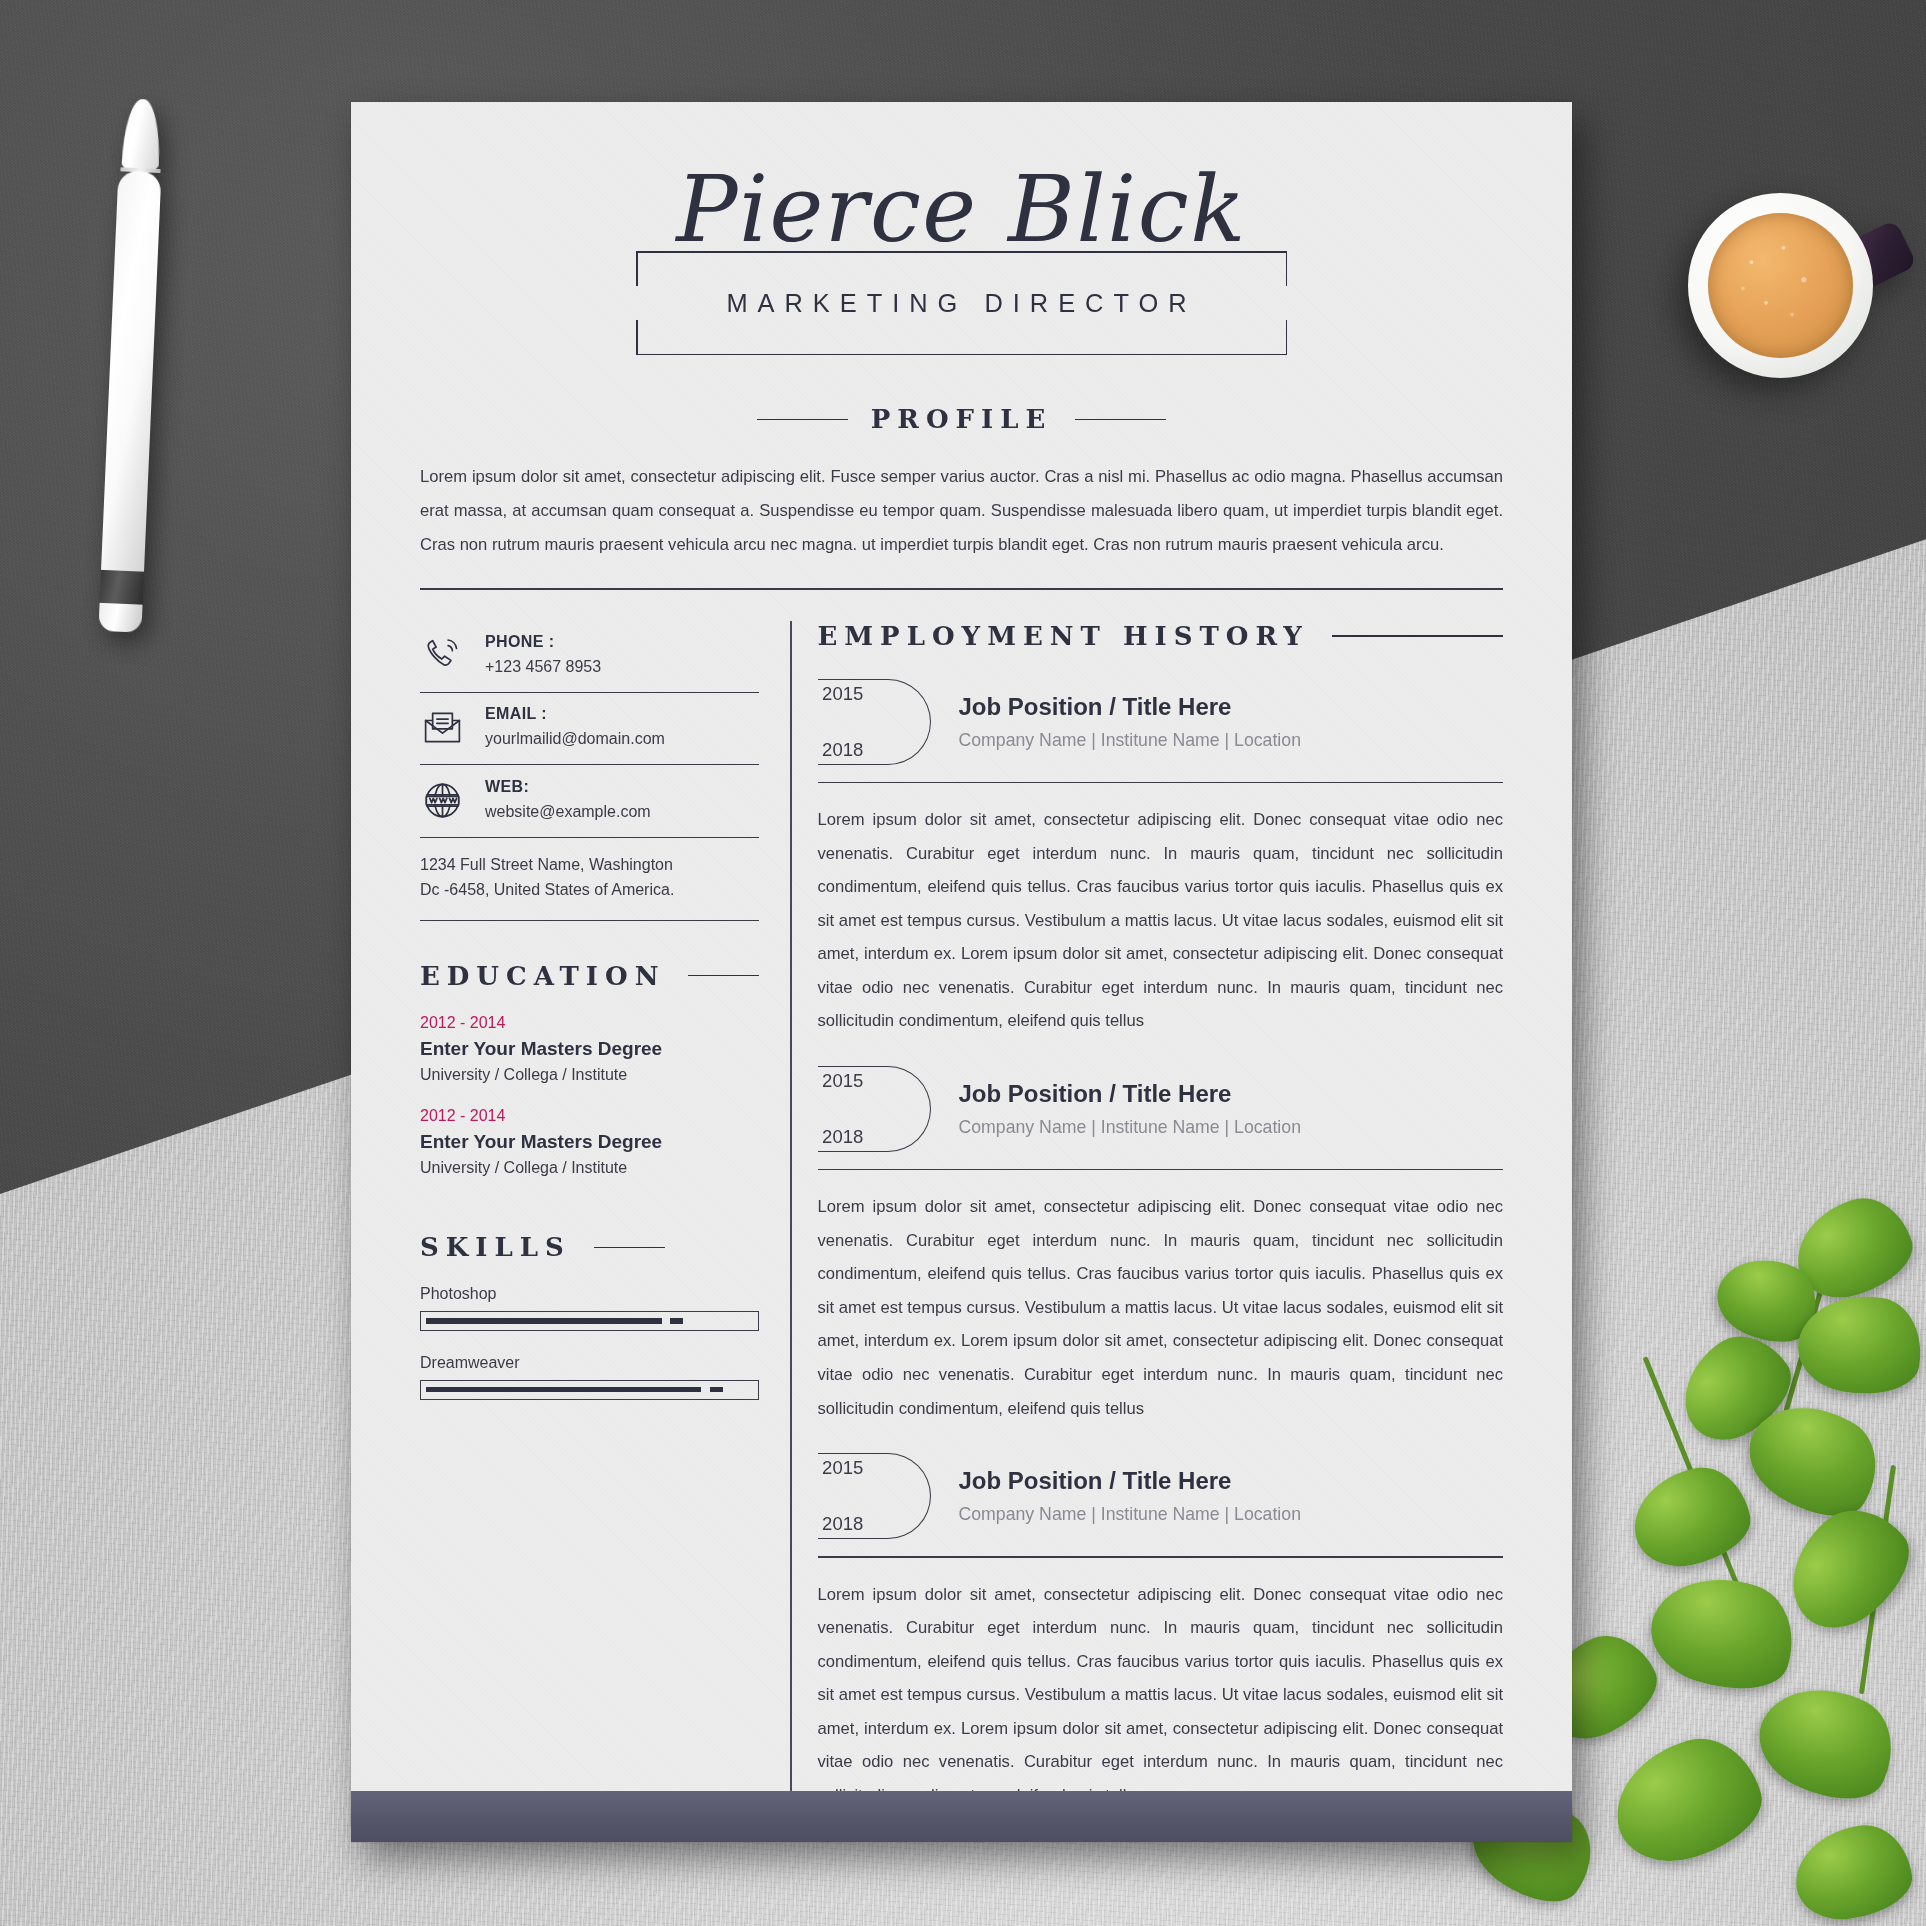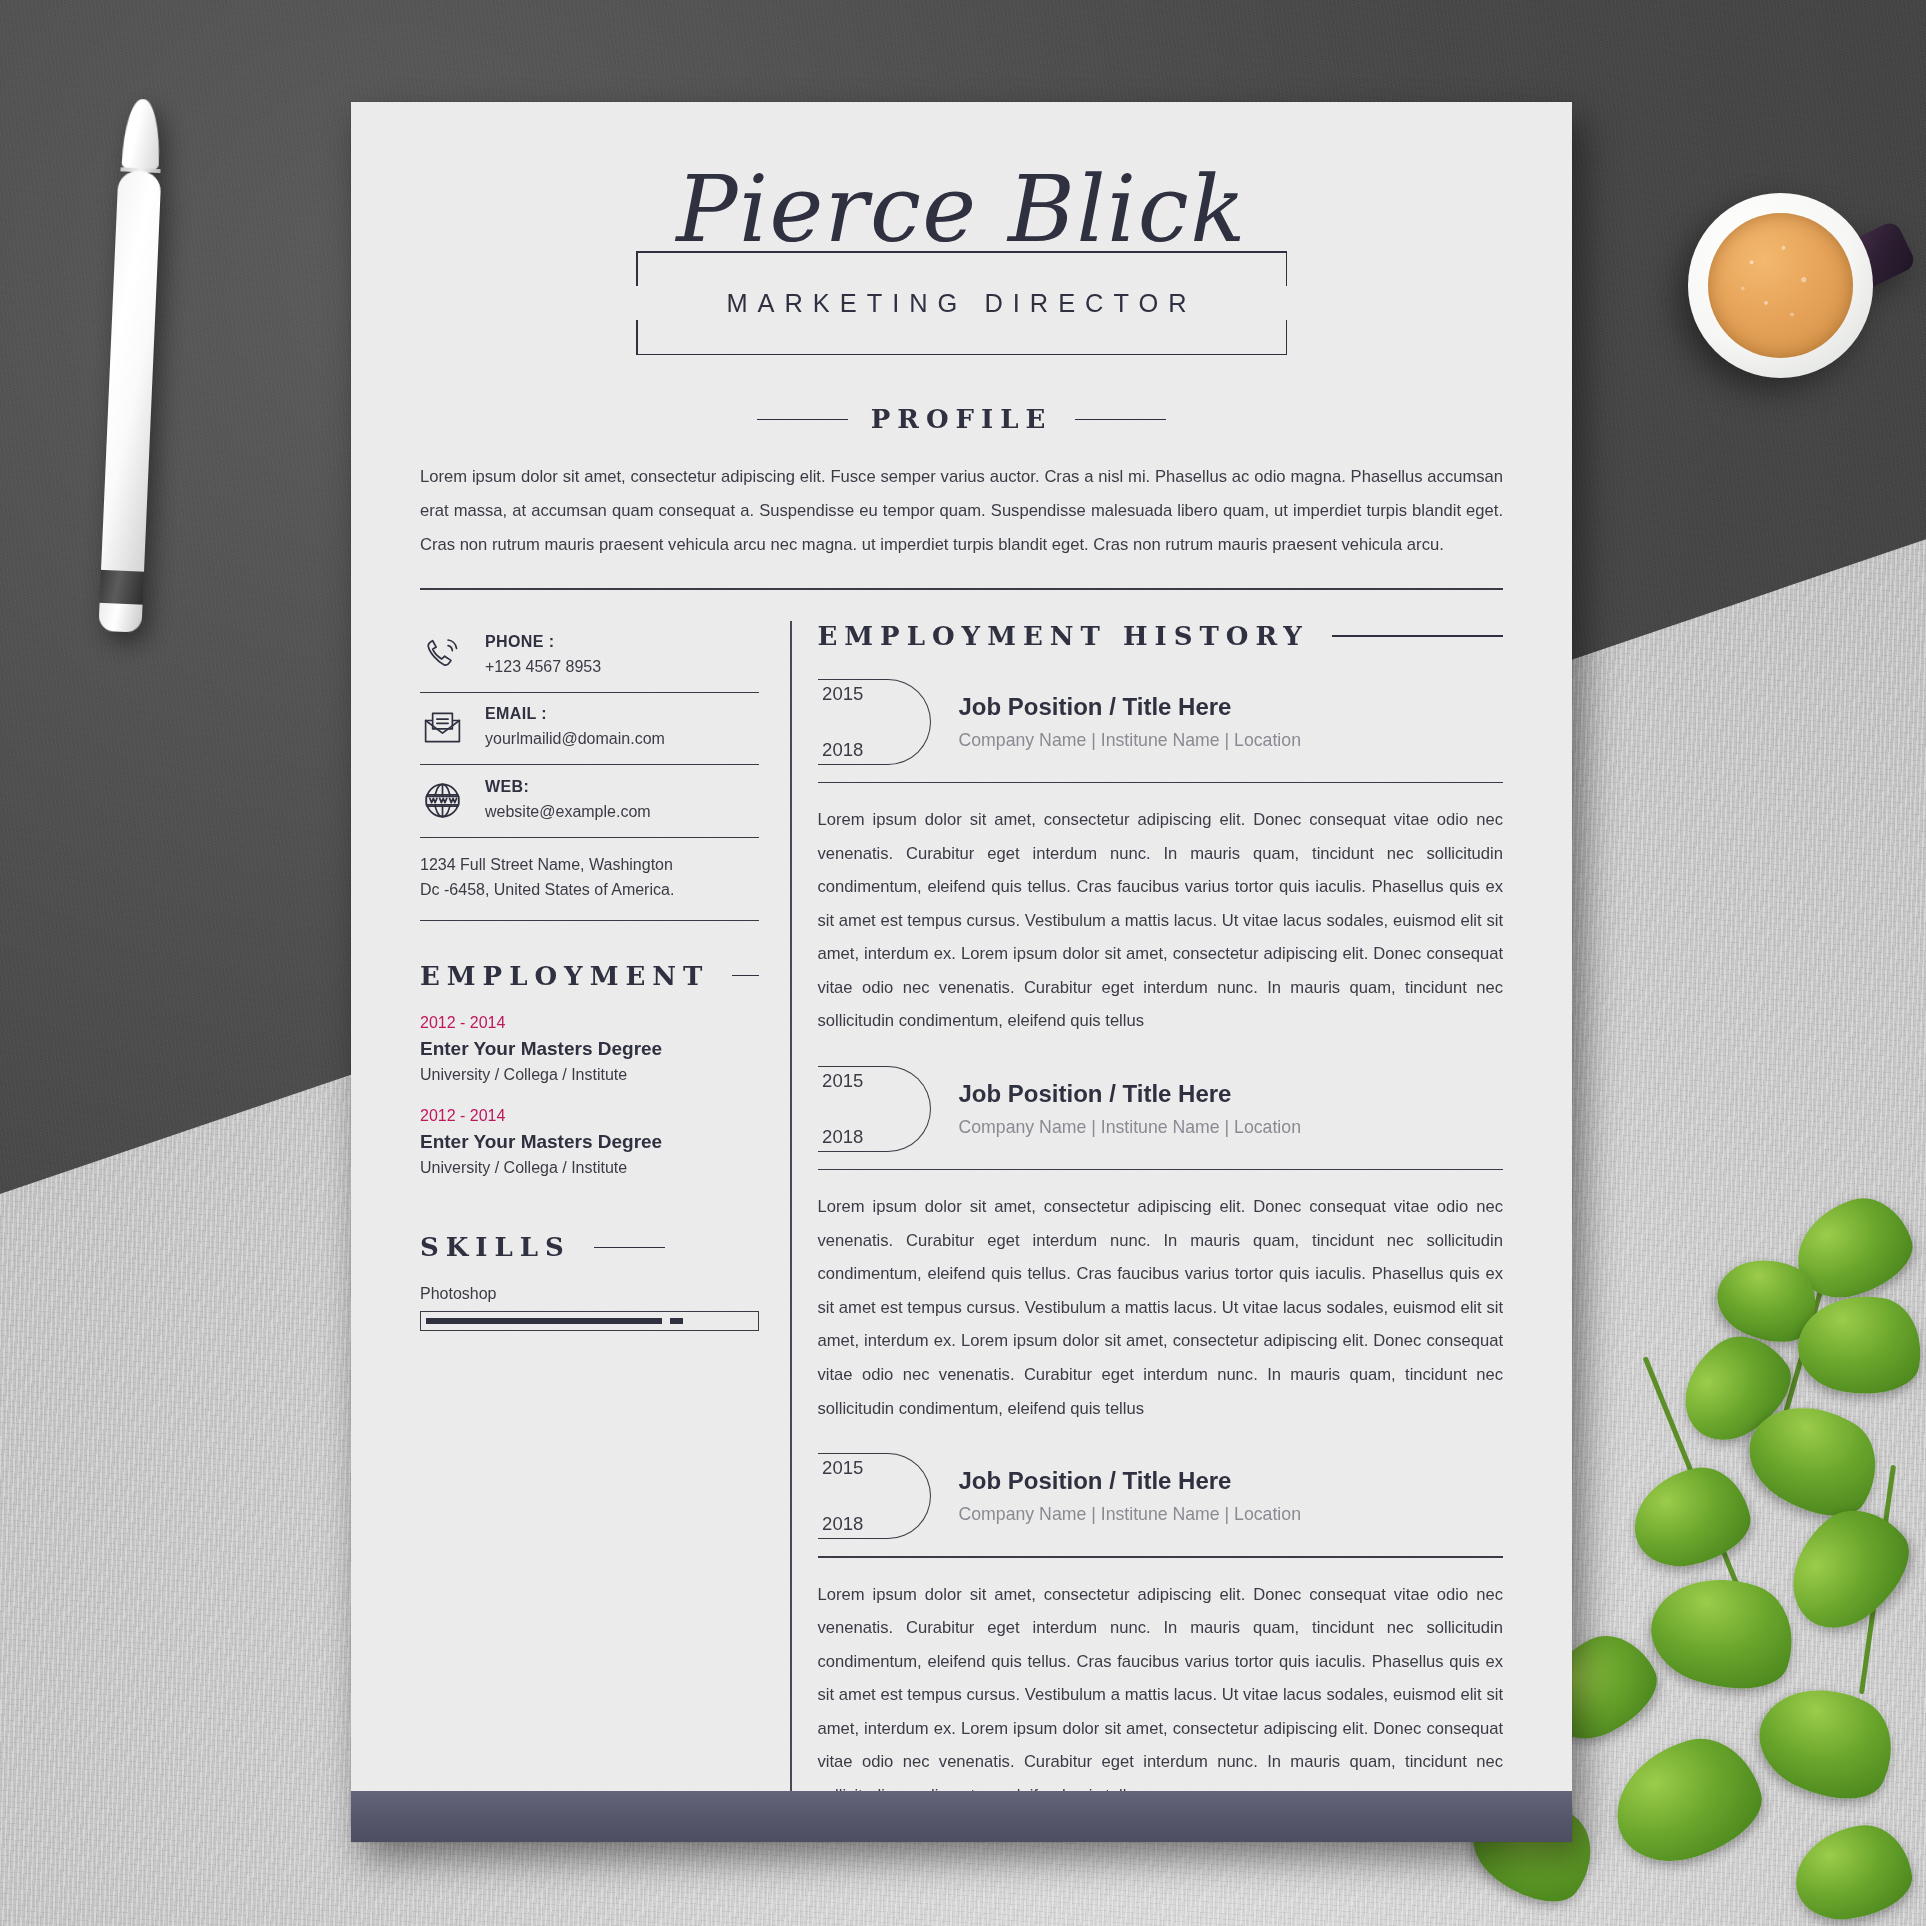--- a/index.html
+++ b/index.html
@@ -357,21 +357,21 @@
             </div>
 
             <div class="address">
               <div>1234 Full Street Name, Washington</div>
               <div>Dc -6458, United States of America.</div>
             </div>
           </div>
 
           <div class="edu-block">
             <div class="sec-head">
-              <span>EMPLOYMENT</span>
+              <span>EDUCATION</span>
               <span class="rule w-short"></span>
             </div>
 
             <div class="edu-item">
               <div class="years">2012 - 2014</div>
               <div class="deg">Enter Your Masters Degree</div>
               <div class="uni">University / Collega / Institute</div>
             </div>
 
             <div class="edu-item">
@@ -391,20 +391,27 @@
               <div class="nm">Photoshop</div>
               <div class="bar-outer">
                 <div class="bar-fill" style="width: calc(80% - 26px);"></div>
                 <div class="bar-dash"></div>
               </div>
             </div>
 
 
 
 
+            <div class="skill">
+              <div class="nm">Dreamweaver</div>
+              <div class="bar-outer">
+                <div class="bar-fill" style="width: calc(92% - 26px);"></div>
+                <div class="bar-dash"></div>
+              </div>
+            </div>
           </div>
         </div>
 
         <div class="col-div"></div>
 
         <div class="col-right">
           <div class="sec-head emp-head">
             <span>EMPLOYMENT HISTORY</span>
             <span class="rule grow"></span>
           </div>

